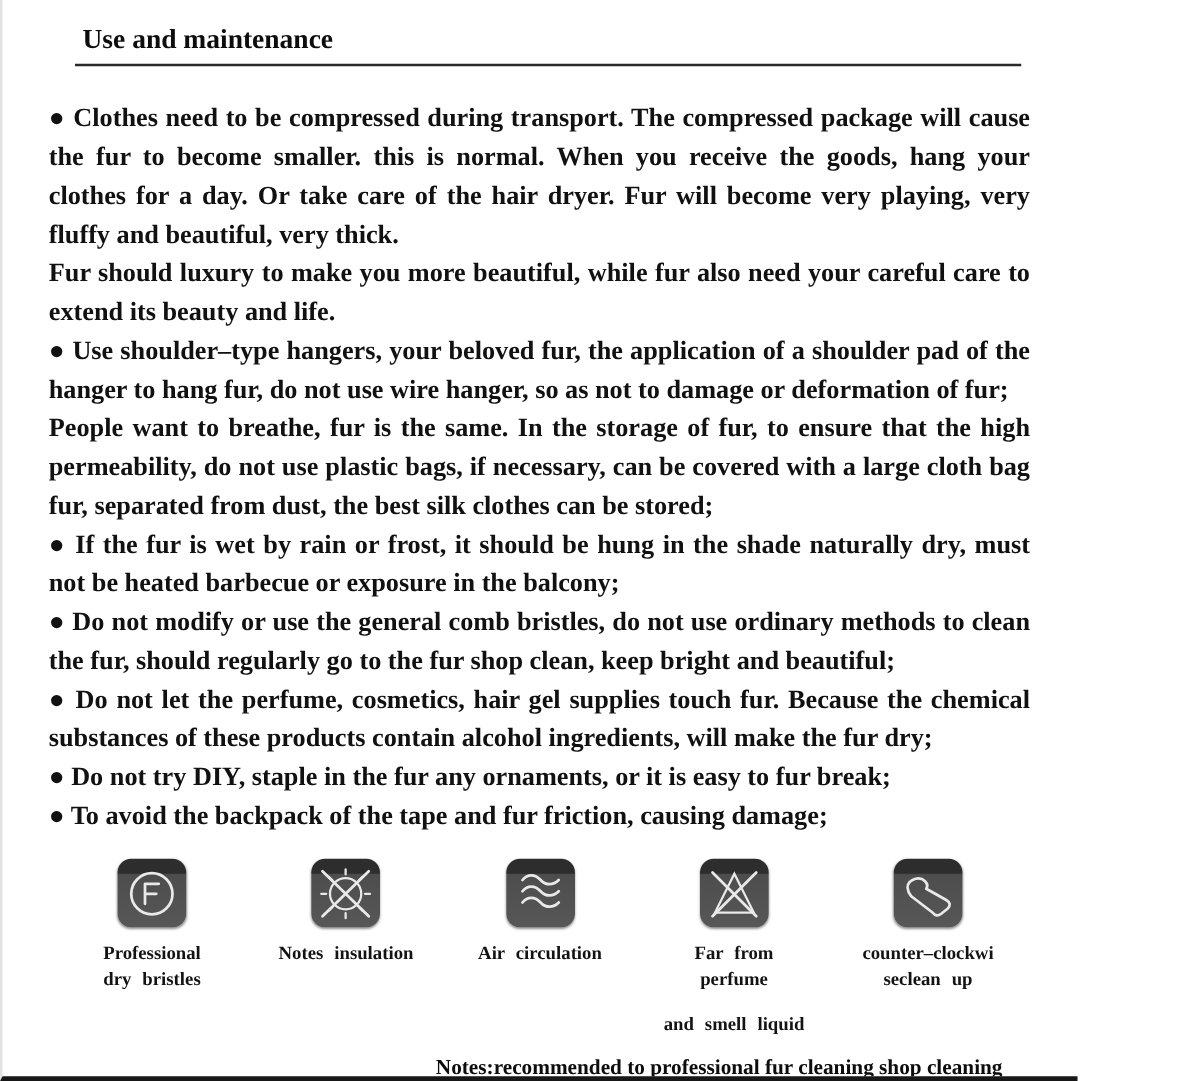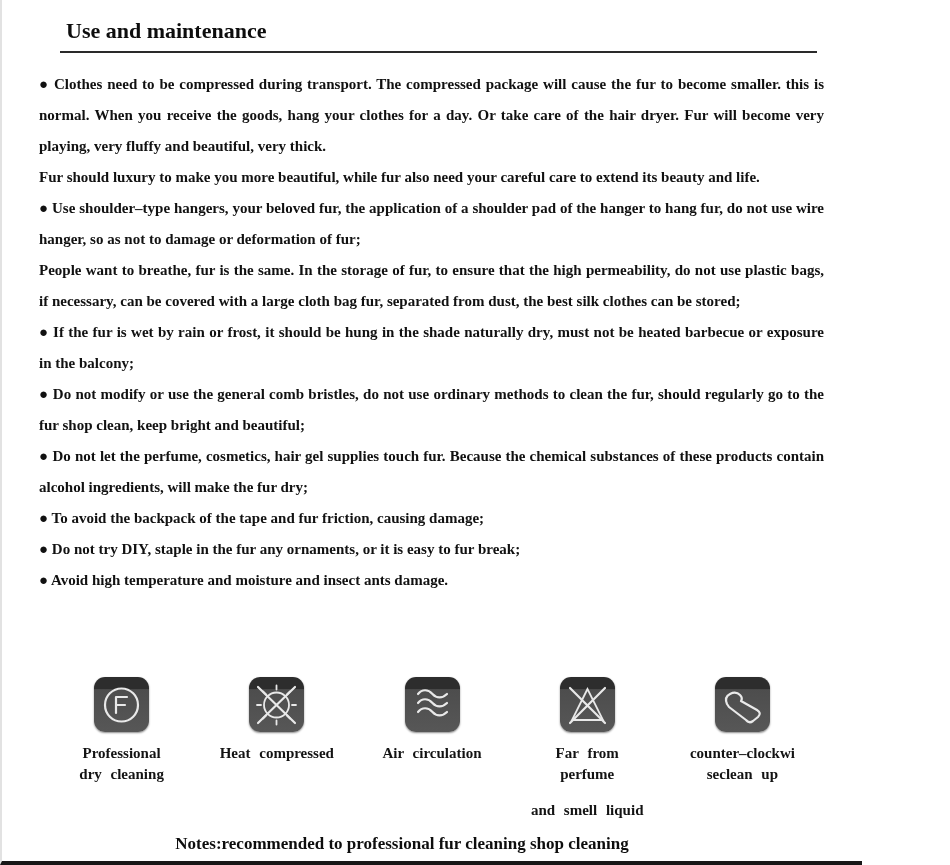--- a/index.html
+++ b/index.html
@@ -22,24 +22,24 @@
     padding-bottom: 7px;
   }
   .page-title {
     margin: 0 0 0 6px;
     font-size: 22px;
     line-height: 26px;
     font-weight: bold;
     color: #0d0d0d;
   }
   .body-text {
-    margin: 16px 38px 0 37px;
+    margin: 26px 38px 0 37px;
     height: 596px;
     overflow: hidden;
-    font-size: 15px;
+    font-size: 21px;
     line-height: 31px;
     text-align: justify;
   }
   .body-text p { margin: 0; }
   .icons-row {
     display: flex;
     margin: 12px 58px 0 58px;
     gap: 32px;
   }
   .icon-cell {
@@ -58,21 +58,21 @@
   .icon-label {
     margin-top: 11px;
     font-size: 15px;
     line-height: 21px;
     word-spacing: 5px;
     color: #131313;
     min-height: 21px;
   }
   .notes-line {
     margin: 13px 60px 0 0;
-    text-align: center;
+    text-align: right;
     font-size: 17px;
     color: #0d0d0d;
   }
   .glyph { stroke: #e9e9e9; stroke-width: 2.2; fill: none; stroke-linecap: round; stroke-linejoin: round; }
   .glyph-thin { stroke: #e9e9e9; stroke-width: 1.8; fill: none; stroke-linecap: round; }
 </style>
 </head>
 <body>
 
 <div class="page">
@@ -82,47 +82,47 @@
   </div>
 
   <div class="body-text">
     <p>● Clothes need to be compressed during transport. The compressed package will cause the fur to become smaller. this is normal. When you receive the goods, hang your clothes for a day. Or take care of the hair dryer. Fur will become very playing, very fluffy and beautiful, very thick.</p>
     <p>Fur should luxury to make you more beautiful, while fur also need your careful care to extend its beauty and life.</p>
     <p>● Use shoulder–type hangers, your beloved fur, the application of a shoulder pad of the hanger to hang fur, do not use wire hanger, so as not to damage or deformation of fur;</p>
     <p>People want to breathe, fur is the same. In the storage of fur, to ensure that the high permeability, do not use plastic bags, if necessary, can be covered with a large cloth bag fur, separated from dust, the best silk clothes can be stored;</p>
     <p>● If the fur is wet by rain or frost, it should be hung in the shade naturally dry, must not be heated barbecue or exposure in the balcony;</p>
     <p>● Do not modify or use the general comb bristles, do not use ordinary methods to clean the fur, should regularly go to the fur shop clean, keep bright and beautiful;</p>
     <p>● Do not let the perfume, cosmetics, hair gel supplies touch fur. Because the chemical substances of these products contain alcohol ingredients, will make the fur dry;</p>
+    <p>● Do not try DIY, staple in the fur any ornaments, or it is easy to fur break;</p>
     <p>● To avoid the backpack of the tape and fur friction, causing damage;</p>
-    <p>● Do not try DIY, staple in the fur any ornaments, or it is easy to fur break;</p>
     <p>● Avoid high temperature and moisture and insect ants damage.</p>
   </div>
 
   <div class="icons-row">
 
     <div class="icon-cell">
       <div class="icon-box">
         <svg width="55" height="55" viewBox="0 0 55 55">
           <circle class="glyph" cx="27.5" cy="28" r="16.5"></circle>
           <path class="glyph" d="M22 36 L22 20 L33 20 M22 28 L31 28"></path>
         </svg>
       </div>
       <div class="icon-label">Professional</div>
-      <div class="icon-label" style="margin-top:0">dry cleaning</div>
+      <div class="icon-label" style="margin-top:0">dry bristles</div>
     </div>
 
     <div class="icon-cell">
       <div class="icon-box">
         <svg width="55" height="55" viewBox="0 0 55 55">
           <circle class="glyph-thin" cx="27.5" cy="28" r="12.5"></circle>
           <path class="glyph-thin" d="M43 28 L47 28 M38 38.5 L41 41.5 M27.5 43.5 L27.5 47.5 M17 38.5 L14 41.5 M12 28 L8 28 M17 17.5 L14 14.5 M27.5 12.5 L27.5 8.5 M38 17.5 L41 14.5"></path>
           <path class="glyph" d="M9 10 L46 46 M46 10 L9 46"></path>
         </svg>
       </div>
-      <div class="icon-label">Heat compressed</div>
+      <div class="icon-label">Notes insulation</div>
       <div class="icon-label" style="margin-top:0"></div>
     </div>
 
     <div class="icon-cell">
       <div class="icon-box">
         <svg width="55" height="55" viewBox="0 0 55 55">
           <path class="glyph" d="M13 17 c4 -5 10 -5 14.5 0 c4 4.5 10 4.5 14.5 0"></path>
           <path class="glyph" d="M13 26 c4 -5 10 -5 14.5 0 c4 4.5 10 4.5 14.5 0"></path>
           <path class="glyph" d="M13 35 c4 -5 10 -5 14.5 0 c4 4.5 10 4.5 14.5 0"></path>
         </svg>

